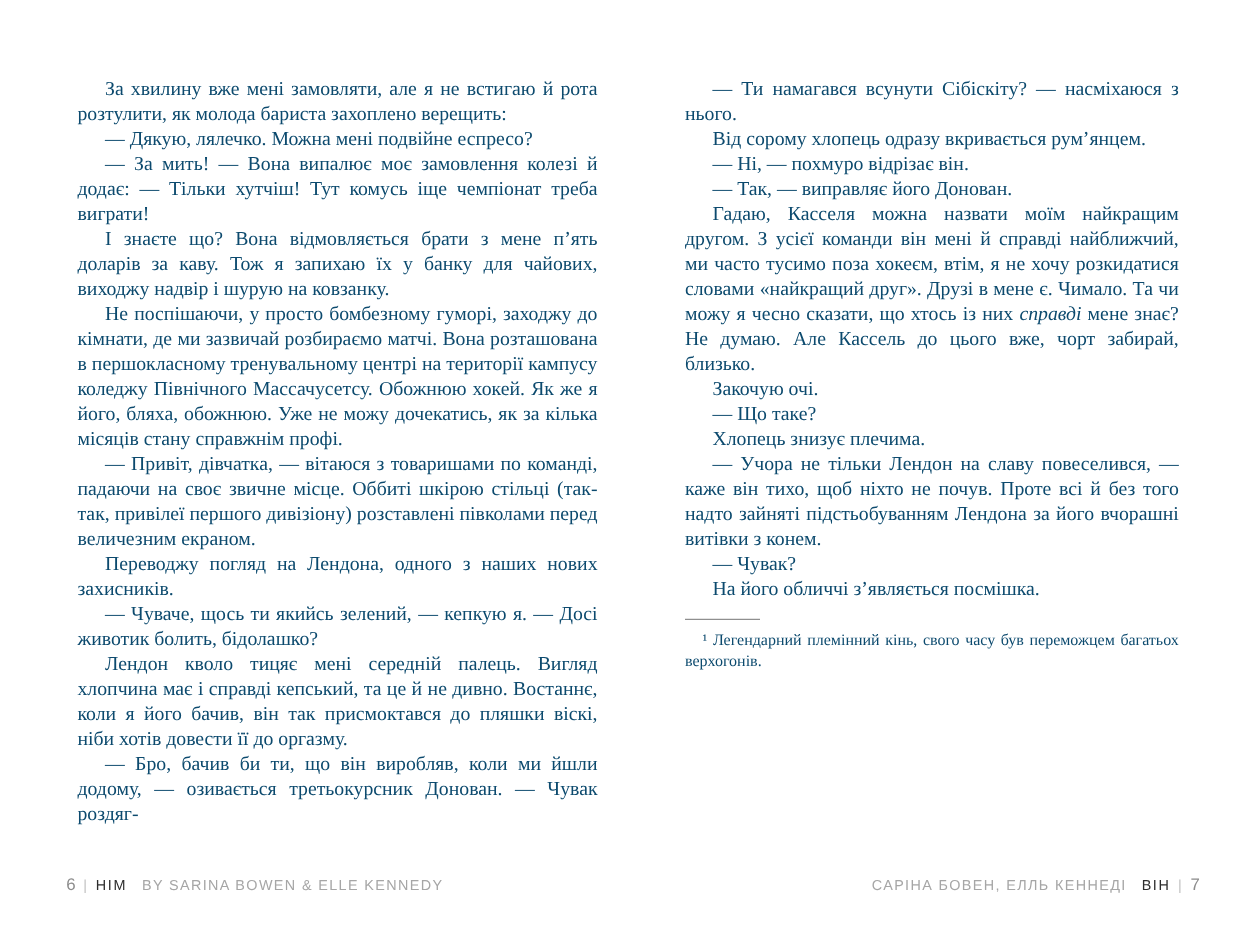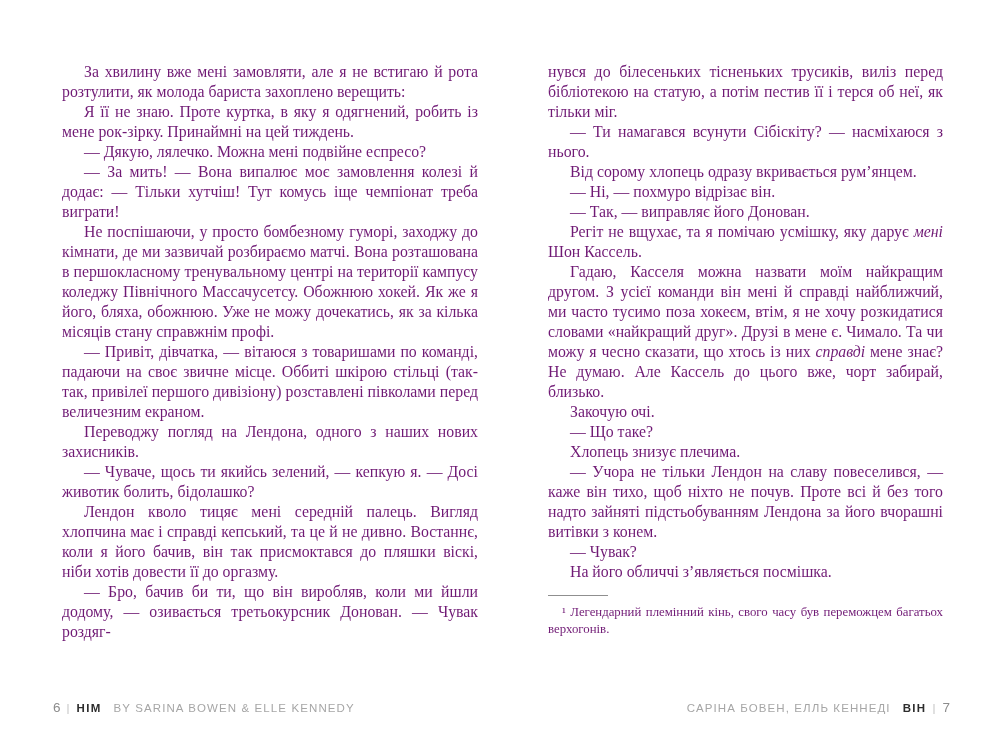--- a/index.html
+++ b/index.html
@@ -11,21 +11,21 @@
     font-family: "Liberation Serif", serif;
   }
   .spread { position: absolute; inset: 0; }
 
   
   .col {
     position: absolute;
     top: 62px;
     font-size: 15.8px;
     line-height: 20px;
-    color: #701a75;
+    color: #0c4a6e;
     text-align: justify;
     hyphens: auto;
     -webkit-hyphens: auto;
   }
   .col-left  { left: 62px;  width: 416px; }
   .col-right { left: 548px; width: 395px; }
   .col p { margin: 0; text-indent: 22px; }
   .col p.noind { text-indent: 0; }
   .col i { font-style: italic; }
 
@@ -42,53 +42,51 @@
   .footer {
     position: absolute;
     top: 700px;
     font-family: "Liberation Sans", sans-serif;
     font-size: 11.5px;
     letter-spacing: 1.1px;
     color: #a6a6a6;
     white-space: nowrap;
   }
   .footer-left  { left: 53px; }
-  .footer-right { right: 50px; }
+  .footer-right { right: 40px; }
   .footer .num    { color: #8c8c8c; font-size: 13.5px; letter-spacing: 0; }
   .footer .bar    { color: #c2c2c2; margin: 0 6px; font-weight: 400; }
-  .footer .strong { color: #2d2d2d; font-weight: bold; letter-spacing: 1.3px; }
+  .footer .strong { color: #2d2d2d; font-weight: normal; letter-spacing: 1.3px; }
   .footer-left  .byline { margin-left: 12px; text-align: right; }
   .footer-right .strong { margin-left: 12px; }
 </style>
 </head>
 <body>
 
 <div class="spread">
 
   <div class="col col-left">
       <p><span>За хвилину вже мені замовляти, але я не встигаю й рота розтулити, як молода бариста захоплено верещить:</span></p>
-      <p><span>Я її не знаю. Проте куртка, в яку я одягнений, робить із мене рок-зірку. Принаймні на цей тиждень.</span></p>
       <p><span>— Дякую, лялечко. Можна мені подвійне еспресо?</span></p>
       <p><span>— За мить! — Вона випалює моє замовлення колезі й додає: — Тільки хутчіш! Тут комусь іще чемпіонат треба виграти!</span></p>
+      <p><span>І знаєте що? Вона відмовляється брати з мене п’ять доларів за каву. Тож я запихаю їх у банку для чайових, виходжу надвір і шурую на ковзанку.</span></p>
       <p><span>Не поспішаючи, у просто бомбезному гуморі, заходжу до кімнати, де ми зазвичай розбираємо матчі. Вона розташована в першокласному тренувальному центрі на території кампусу коледжу Північного Массачусетсу. Обожнюю хокей. Як же я його, бляха, обожнюю. Уже не можу дочекатись, як за кілька місяців стану справжнім профі.</span></p>
       <p><span>— Привіт, дівчатка, — вітаюся з товаришами по команді, падаючи на своє звичне місце. Оббиті шкірою стільці (так-так, привілеї першого дивізіону) розставлені півколами перед величезним екраном.</span></p>
       <p><span>Переводжу погляд на Лендона, одного з наших нових захисників.</span></p>
       <p><span>— Чуваче, щось ти якийсь зелений, — кепкую я. — Досі животик болить, бідолашко?</span></p>
       <p><span>Лендон кволо тицяє мені середній палець. Вигляд хлопчина має і справді кепський, та це й не дивно. Востаннє, коли я його бачив, він так присмоктався до пляшки віскі, ніби хотів довести її до оргазму.</span></p>
       <p><span>— Бро, бачив би ти, що він виробляв, коли ми йшли додому, — озивається третьокурсник Донован. — Чувак роздяг-</span></p>
     </div>
 
   <div class="col col-right">
     <div>
-        <p class="noind"><span>нувся до білесеньких тісненьких трусиків, виліз перед бібліотекою на статую, а потім пестив її і терся об неї, як тільки міг.</span></p>
         <p><span>— Ти намагався всунути Сібіскіту? — насміхаюся з нього.</span></p>
         <p><span>Від сорому хлопець одразу вкривається рум’янцем.</span></p>
         <p><span>— Ні, — похмуро відрізає він.</span></p>
         <p><span>— Так, — виправляє його Донован.</span></p>
-        <p><span>Регіт не вщухає, та я помічаю усмішку, яку дарує </span><i>мені</i><span> Шон Кассель.</span></p>
         <p><span>Гадаю, Касселя можна назвати моїм найкращим другом. З усієї команди він мені й справді найближчий, ми часто тусимо поза хокеєм, втім, я не хочу розкидатися словами «найкращий друг». Друзі в мене є. Чимало. Та чи можу я чесно сказати, що хтось із них </span><i>справді</i><span> мене знає? Не думаю. Але Кассель до цього вже, чорт забирай, близько.</span></p>
         <p><span>Закочую очі.</span></p>
         <p><span>— Що таке?</span></p>
         <p><span>Хлопець знизує плечима.</span></p>
         <p><span>— Учора не тільки Лендон на славу повеселився, — каже він тихо, щоб ніхто не почув. Проте всі й без того надто зайняті підстьобуванням Лендона за його вчорашні витівки з конем.</span></p>
         <p><span>— Чувак?</span></p>
         <p><span>На його обличчі з’являється посмішка.</span></p>
       </div>
     <div class="fn-rule"></div>
     <div class="footnote">

